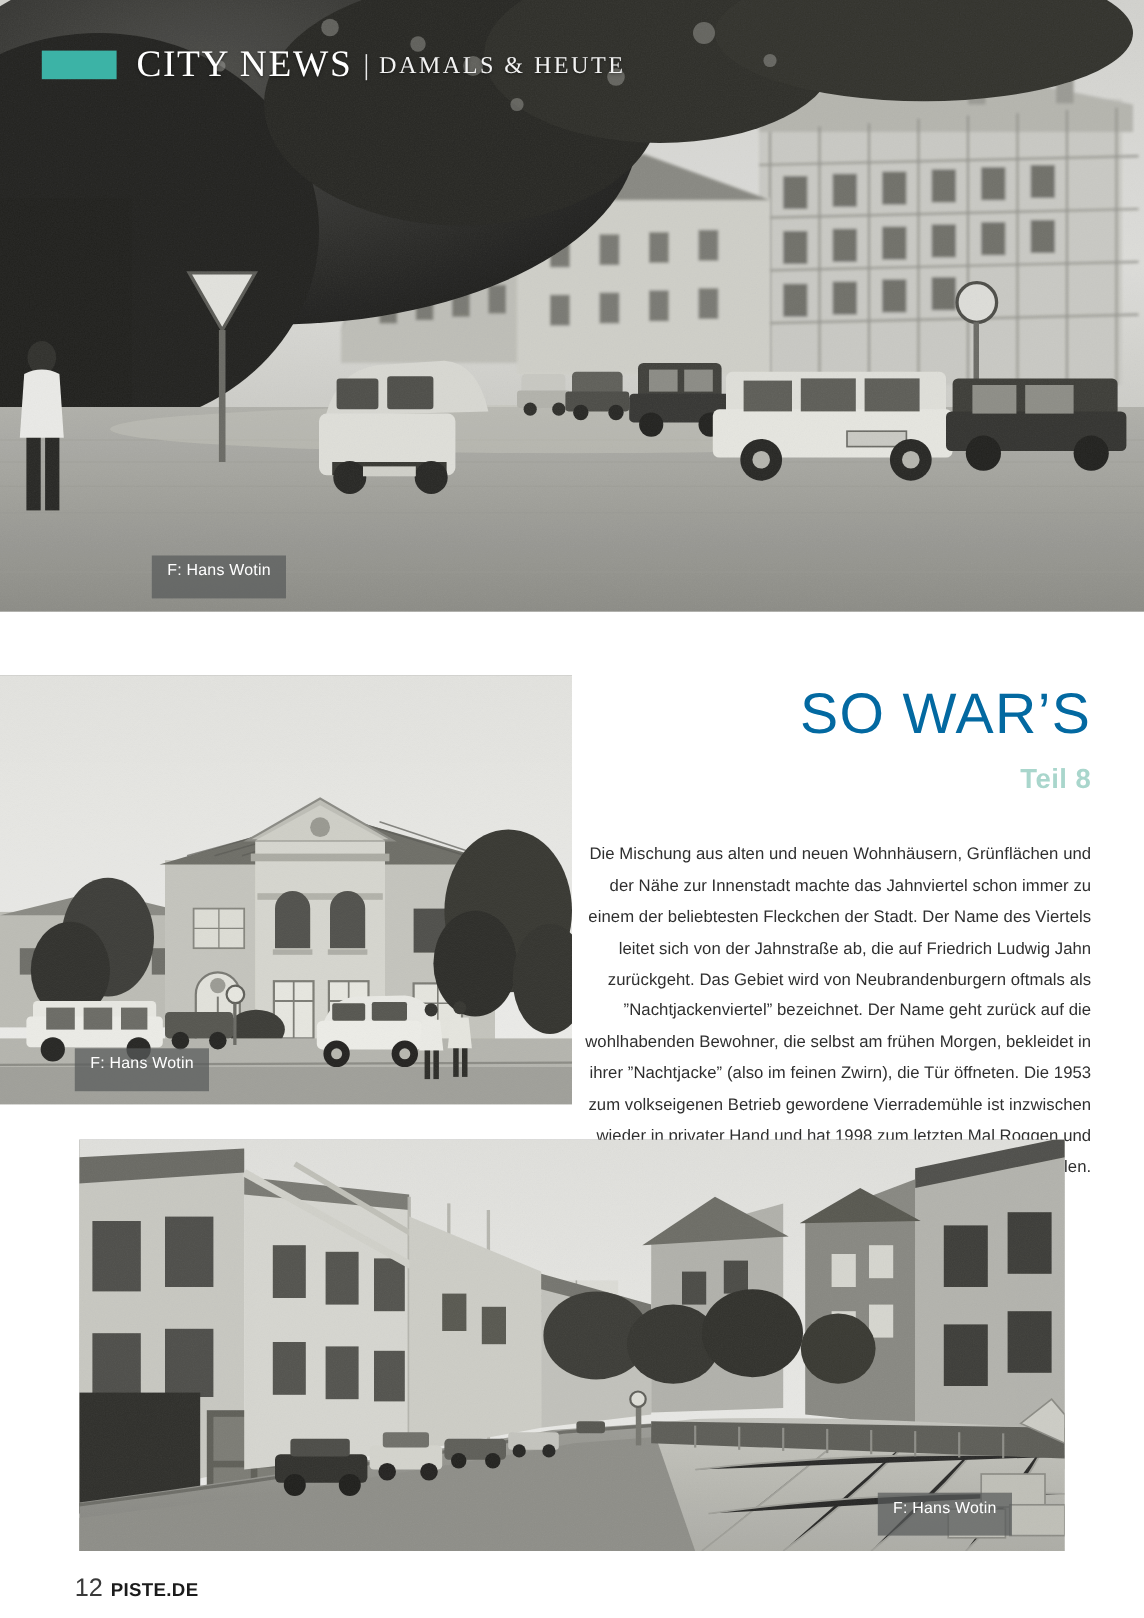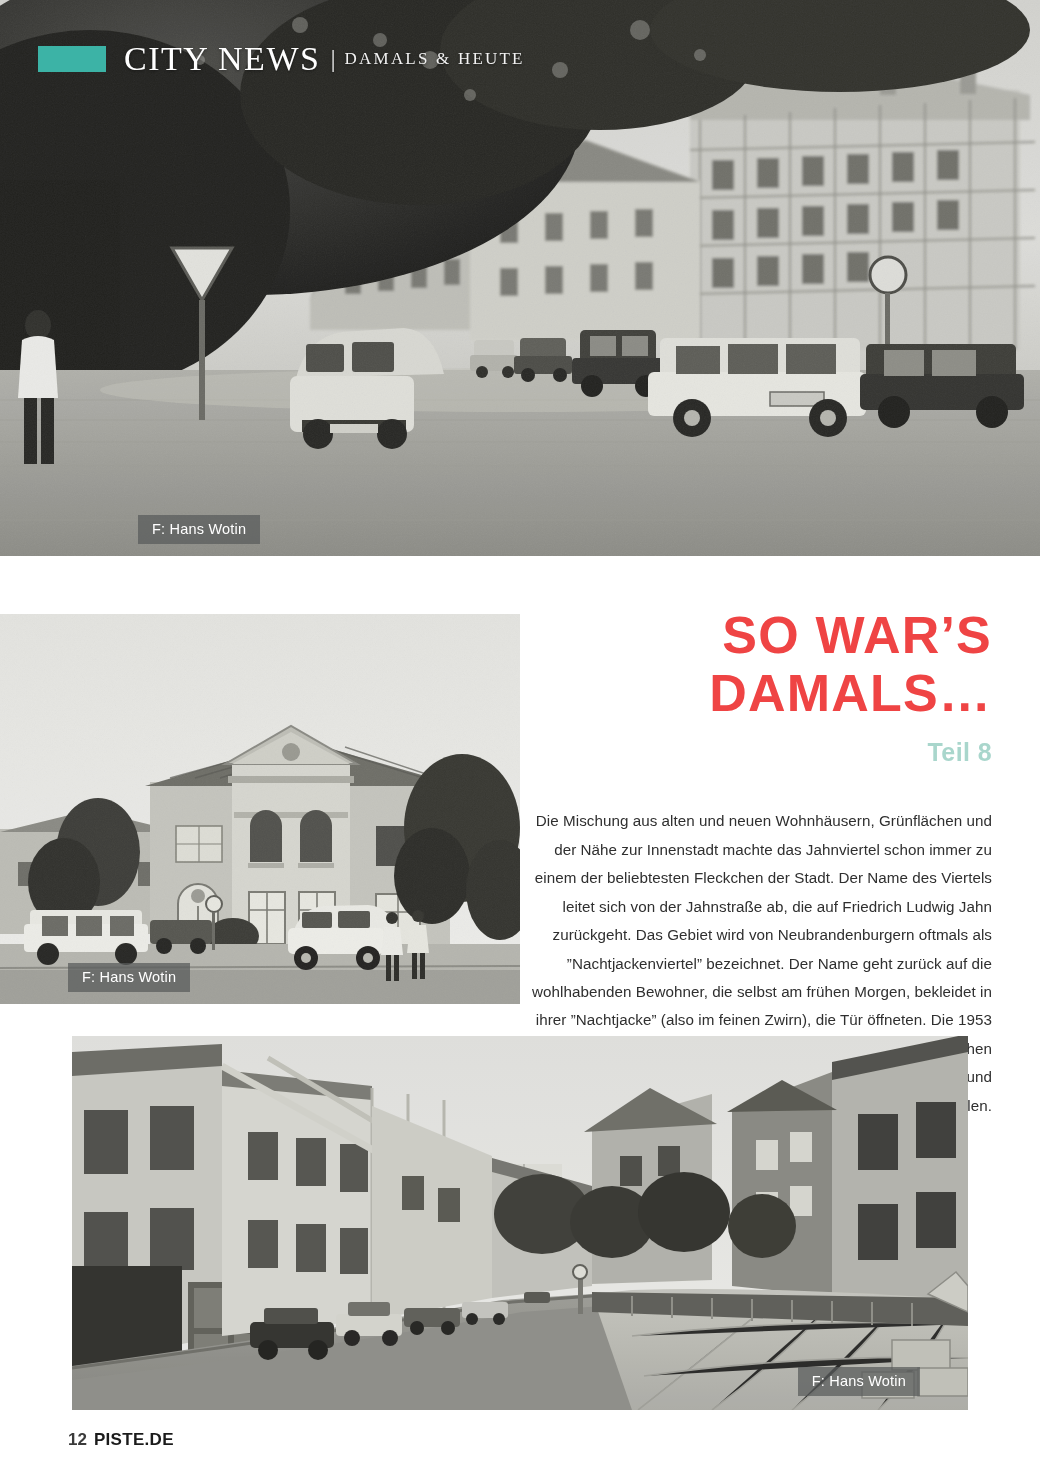--- a/index.html
+++ b/index.html
@@ -72,36 +72,36 @@
     font-family: "Liberation Serif", serif;
     font-size: 26px;
     color: #e8e8e8;
     margin: 0 9px 0 10px;
     font-weight: 300;
     text-shadow: 0 1px 3px rgba(0,0,0,.45);
   }
 
   .masthead-sub {
     font-family: "Liberation Serif", serif;
-    font-size: 17px;
+    font-size: 22px;
     letter-spacing: 2.2px;
     color: #f2f2f2;
     white-space: nowrap;
     text-shadow: 0 1px 3px rgba(0,0,0,.5);
   }
 
   
   .credit {
     position: absolute;
     background: rgba(88,90,90,0.72);
     color: #ffffff;
     font-family: "Liberation Sans", sans-serif;
     font-size: 14.5px;
     letter-spacing: .2px;
-    padding: 6px 14px 7px 14px;
+    padding: 6px 14px 17px 14px;
     white-space: nowrap;
     z-index: 12;
   }
 
   .credit-hero   { left: 138px; bottom: 12px; }
   .credit-villa  { left: 68px;  bottom: 12px; }
   .credit-street { right: 48px; bottom: 14px; }
 
   
   .villa-photo {
@@ -118,26 +118,26 @@
   .article {
     position: absolute;
     left: 520px;
     top: 604px;
     width: 472px;
     text-align: right;
   }
 
   .headline {
     font-family: "Liberation Sans", sans-serif;
-    font-weight: 700;
+    font-weight: 400;
     font-size: 52px;
     line-height: 1.12;
     letter-spacing: 1.2px;
-    color: #ef4444;
-    margin: 2px 0 2px 0;
+    color: #0369a1;
+    margin: 16px 0 2px 0;
   }
 
   .kicker {
     font-family: "Liberation Sans", sans-serif;
     font-weight: bold;
     font-size: 25px;
     letter-spacing: .4px;
     color: #a9d6cc;
     margin: 16px 0 0 0;
   }
@@ -168,22 +168,22 @@
     position: absolute;
     left: 68px;
     top: 1430px;
     display: flex;
     align-items: baseline;
     gap: 7px;
   }
 
   .footer-page {
     font-family: "Liberation Sans", sans-serif;
-    font-size: 17px;
-    font-weight: 700;
+    font-size: 23px;
+    font-weight: 400;
     color: #3a3a3a;
   }
 
   .footer-brand {
     font-family: "Liberation Sans", sans-serif;
     font-size: 17px;
     font-weight: bold;
     letter-spacing: .3px;
     color: #1b1b1b;
   }
@@ -534,21 +534,20 @@
       <rect x="0" y="0" width="520" height="390" filter="url(#grain2)" fill="none" opacity="0.5"></rect>
       <rect x="0" y="0" width="520" height="390" fill="#70756f" opacity="0.05"></rect>
     </svg>
 
     <div class="credit credit-villa">F: Hans Wotin</div>
   </div>
 
   <div class="article">
     <h1 class="headline">
       <span>SO WAR’S</span><br>
-      <span>DAMALS…</span>
     </h1>
     <div class="kicker">Teil 8</div>
     <p class="body-copy">Die Mischung aus alten und neuen Wohnhäusern, Grünflächen und der Nähe zur Innenstadt machte das Jahnviertel schon immer zu einem der beliebtesten Fleckchen der Stadt. Der Name des Viertels leitet sich von der Jahnstraße ab, die auf Friedrich Ludwig Jahn zurückgeht. Das Gebiet wird von Neubrandenburgern oftmals als ”Nachtjackenviertel” bezeichnet. Der Name geht zurück auf die wohlhabenden Bewohner, die selbst am frühen Morgen, bekleidet in ihrer ”Nachtjacke” (also im feinen Zwirn), die Tür öffneten. Die 1953 zum volkseigenen Betrieb gewordene Vierrademühle ist inzwischen wieder in privater Hand und hat 1998 zum letzten Mal Roggen und Weizen gemahlen.</p>
   </div>
 
   <div class="street-photo">
     <svg class="photo-svg" viewBox="0 0 896 374" preserveAspectRatio="xMidYMid slice">
       <defs>
         <linearGradient id="sSky" x1="0" y1="0" x2="0" y2="1">
           <stop offset="0%" stop-color="#e6e6e2"></stop>

